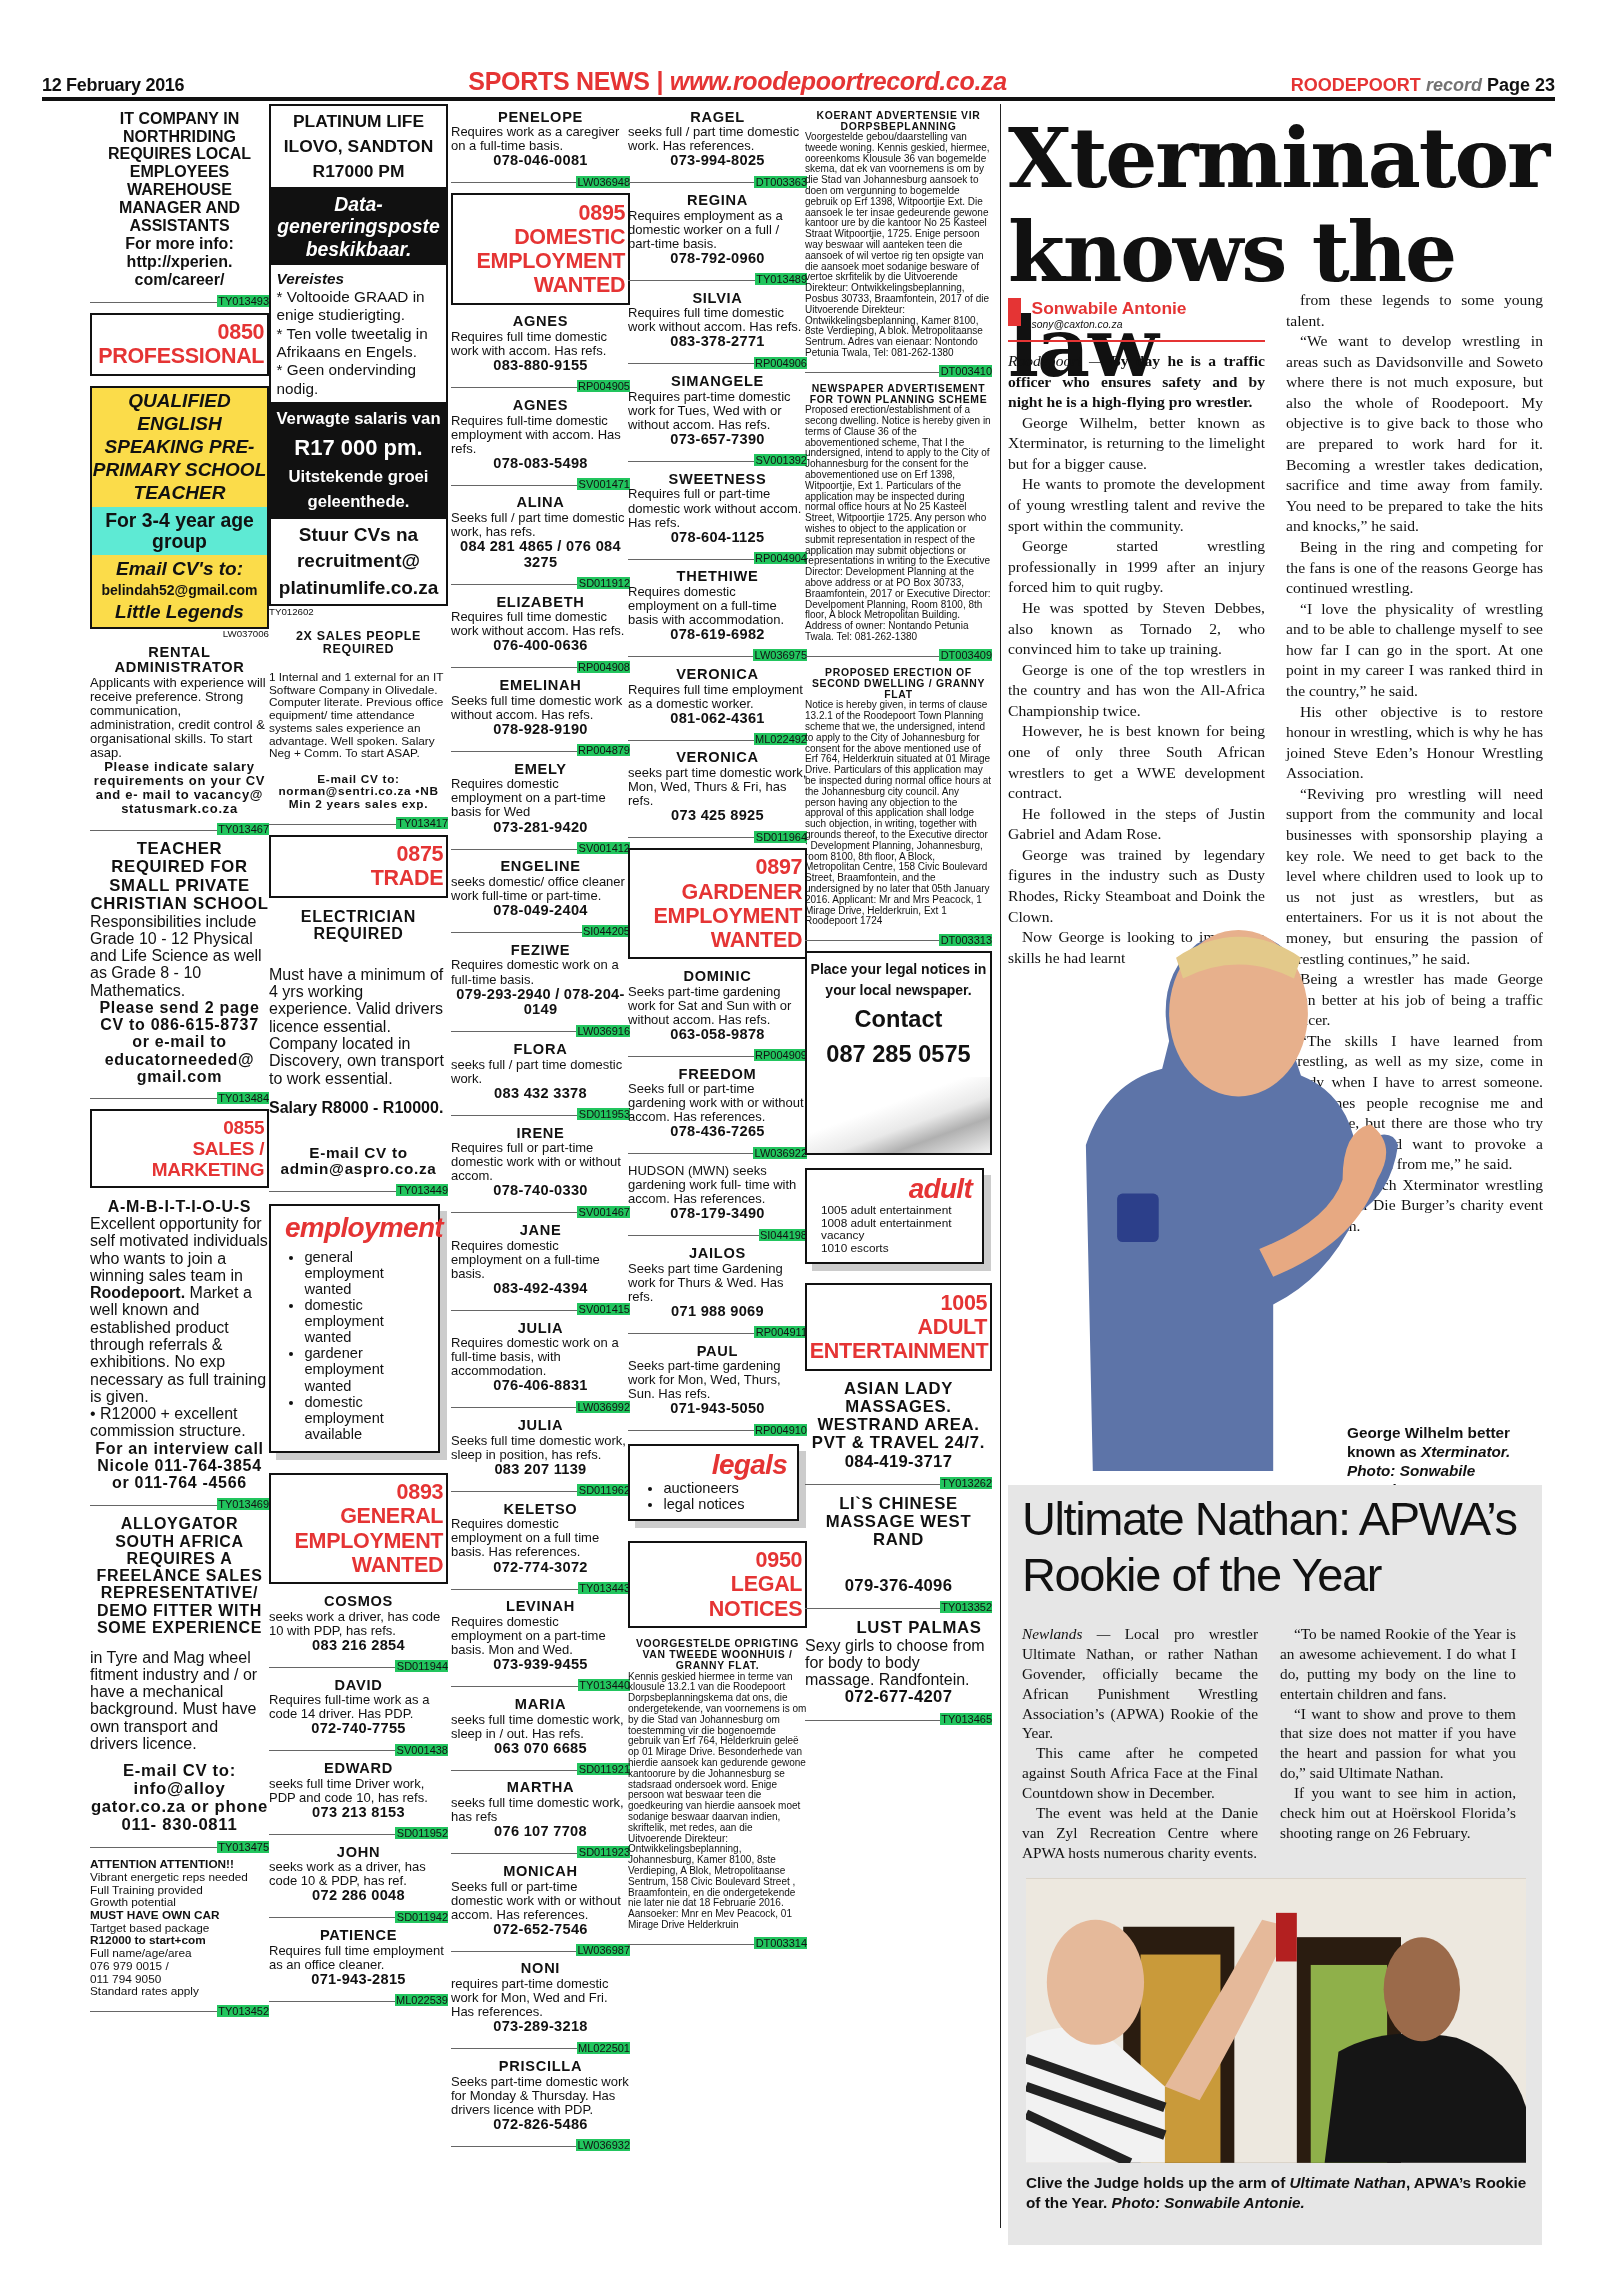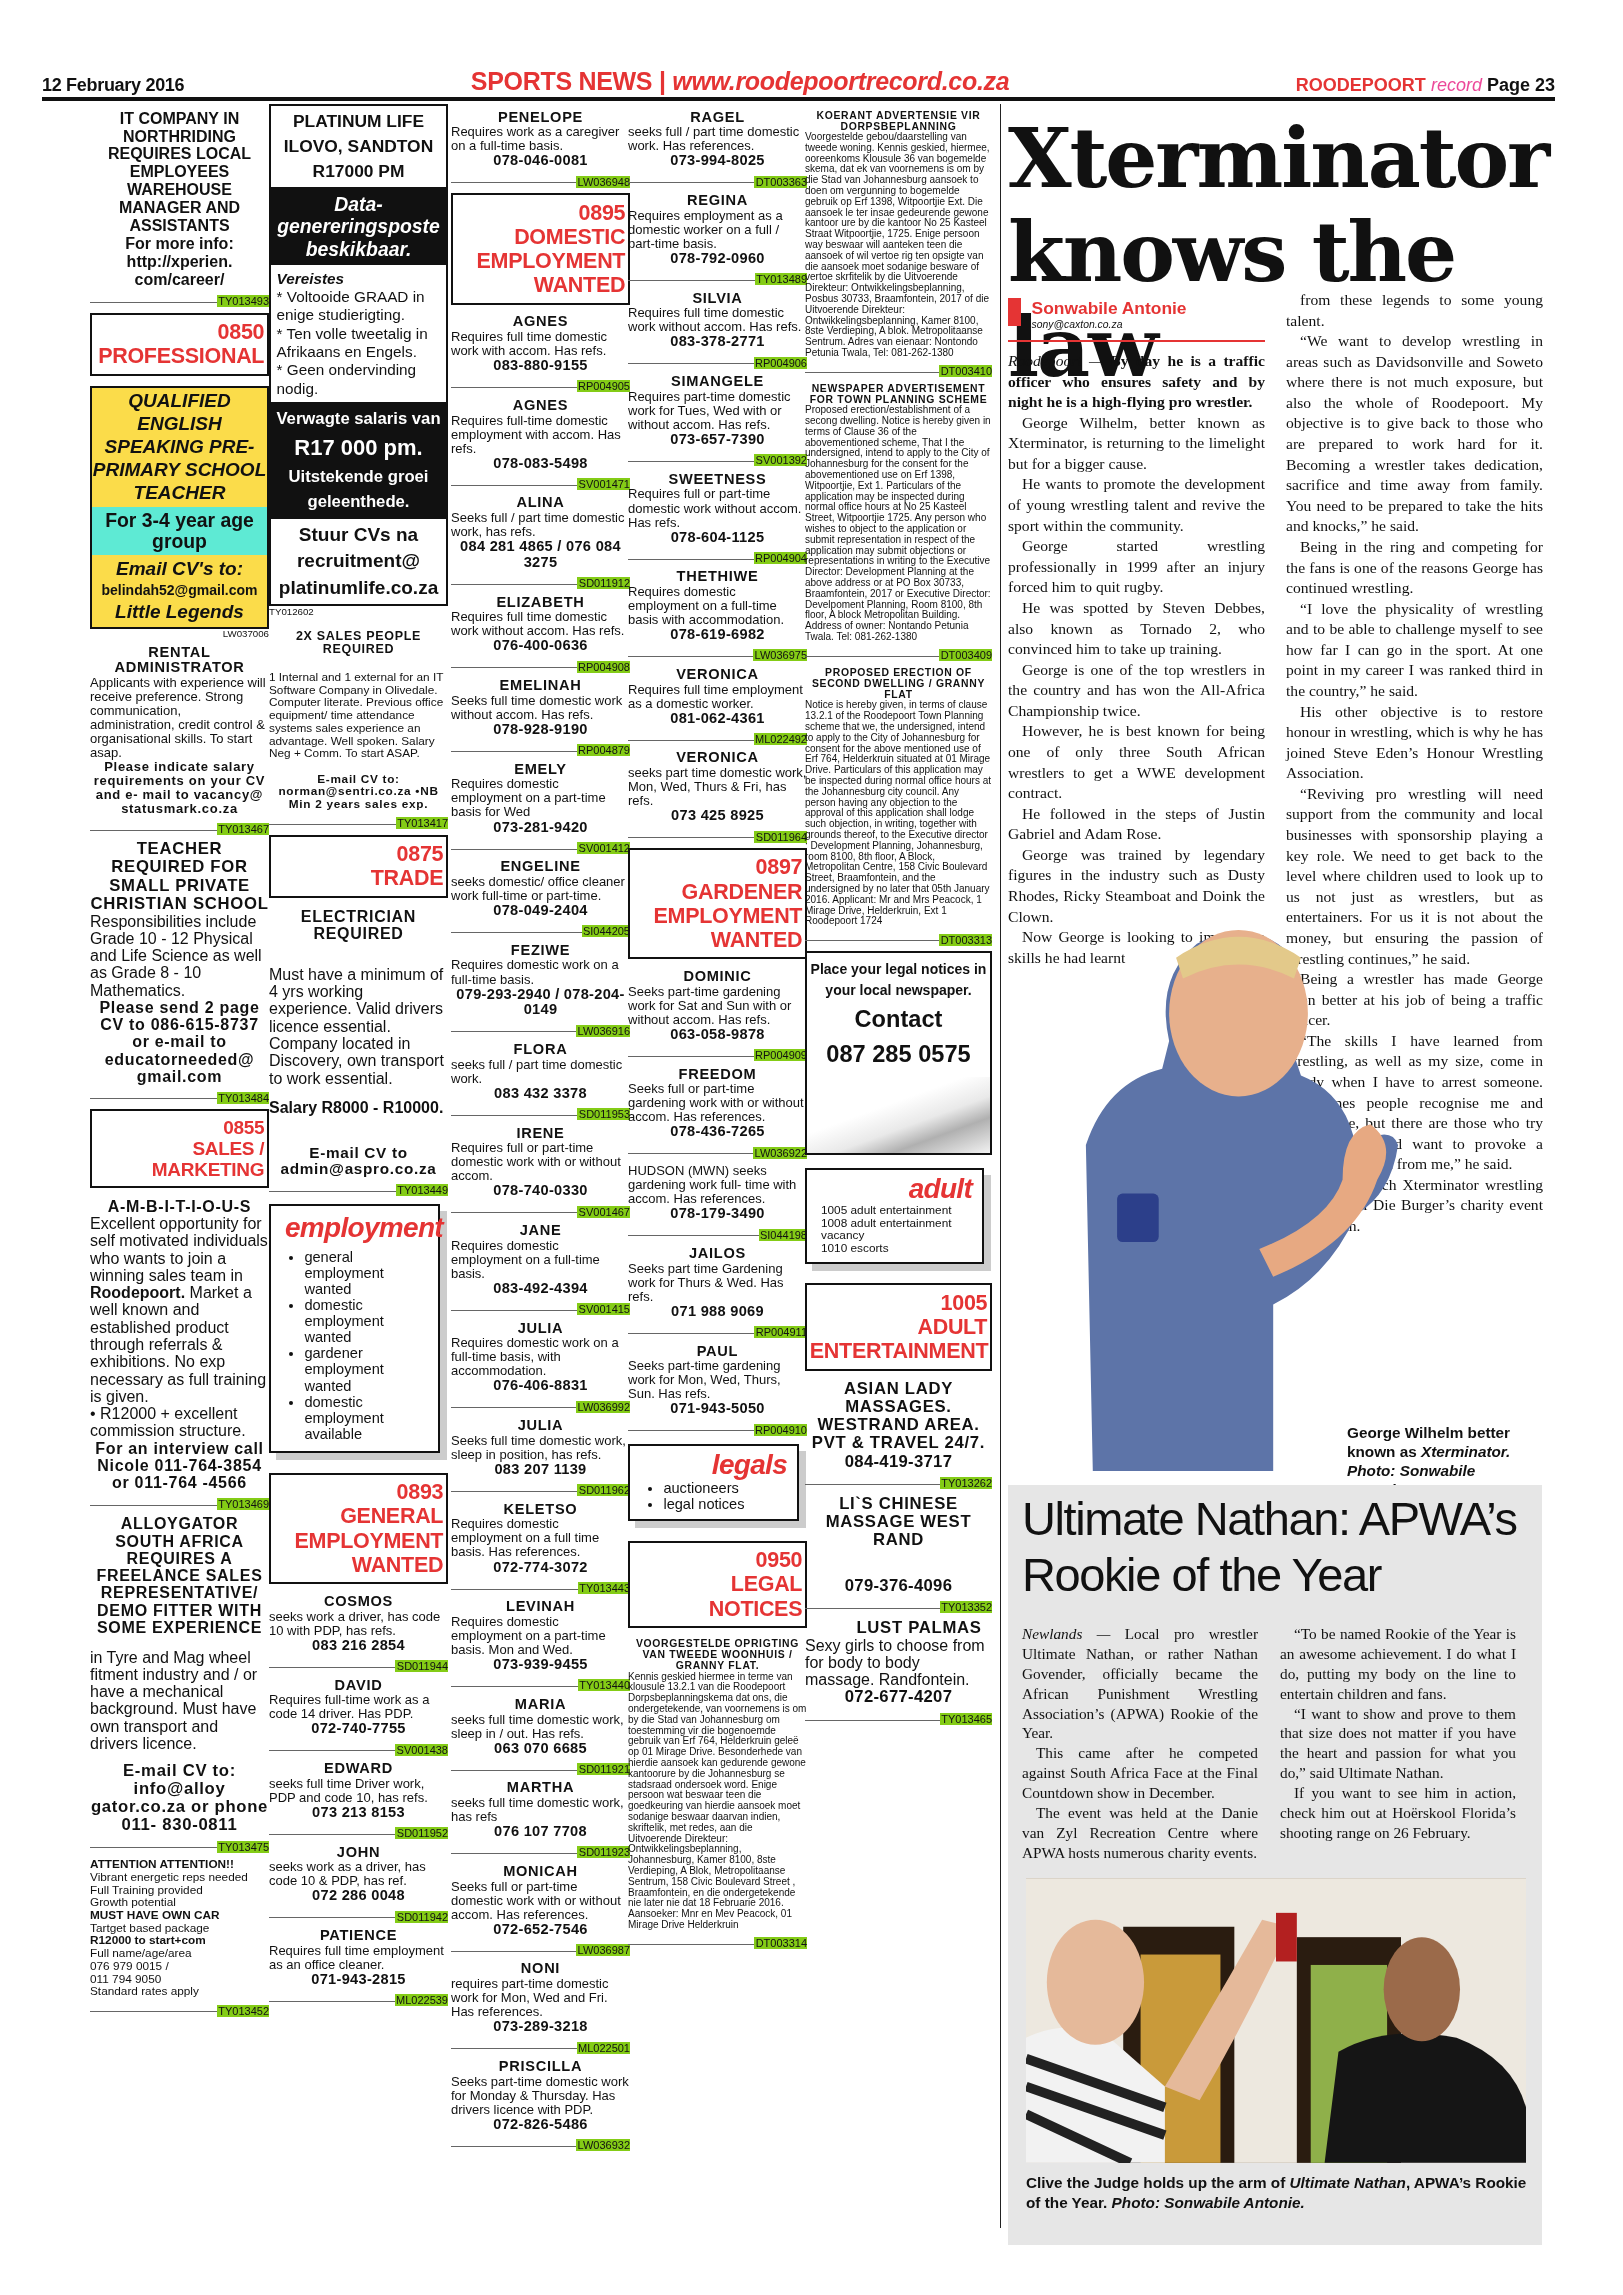--- a/index.html
+++ b/index.html
@@ -3,35 +3,35 @@
 <meta charset="utf-8">
 <style>
   html,body{margin:0;padding:0;background:#fff;}
   body{width:1624px;height:2295px;position:relative;overflow:hidden;font-family:"Liberation Sans",sans-serif;color:#111;}
   .hdr{position:absolute;left:42px;right:69px;top:61px;height:35px;display:flex;justify-content:space-between;align-items:flex-end;}
   .hdr .date{font-family:"Liberation Sans",sans-serif;font-weight:bold;font-size:18px;letter-spacing:-0.3px;}
   .hdr .center{font-weight:bold;font-size:25px;color:#e53434;font-style:normal;letter-spacing:-0.3px;}
   .hdr .center .url{font-style:italic;}
   .hdr .right{font-weight:bold;font-size:18px;}
   .hdr .right .brand{color:#e53434;}
-  .hdr .right .rec{color:#ec4899;font-style:italic;font-weight:normal;}
+  .hdr .right .rec{color:#737373;font-style:italic;font-weight:bold;}
   .rule{position:absolute;left:42px;right:69px;top:97px;height:4.2px;background:#111;}
   .col{position:absolute;top:104px;font-size:13px;line-height:1.08;}
   .c1{left:90px;width:179px;}
   .c2{left:269px;width:179px;}
   .c3{left:451px;width:179px;}
   .c4{left:628px;width:179px;}
   .c5{left:805px;width:187px;}
   .vline{position:absolute;left:1000px;top:104px;width:1.4px;height:2124px;background:#222;}
   .ad{margin:5.6px 0 9.7px 0;}
   .ad .name{text-align:center;font-weight:bold;font-size:14.6px;letter-spacing:0.7px;}
   .ad .body{font-size:13px;}
   .ad .phone{text-align:center;font-weight:bold;font-size:14.6px;letter-spacing:0.3px;}
   .ad .ref{border-bottom:0.7px solid #666;text-align:right;font-size:11px;margin-top:1.4px;position:relative;}
-  .ad .ref span{background:#84cc16;padding-left:1.4px;position:relative;top:6.2px;}
+  .ad .ref span{background:#22c55e;padding-left:1.4px;position:relative;top:6.2px;}
   .bignotice{text-align:center;font-weight:bold;font-size:16px;line-height:1.12;}
   .cat{border:2.8px solid #111;text-align:right;color:#e53434;font-weight:bold;font-size:21.5px;line-height:1.12;padding:5.6px 2.8px;margin:9.7px 0;font-family:"Liberation Sans",sans-serif;letter-spacing:-0.3px;}
   .yellow{border:2.8px solid #111;background:#fbdc4a;text-align:center;font-weight:bold;font-style:italic;margin:7px 0 0 0;}
   .yellow .w{background:#5eead4;font-style:normal;font-size:19.4px;padding:2.8px 0;text-align:center;}
   .yellow .hl{font-size:19px;padding:2.8px 0;line-height:1.2;}
   .pl{border:2.8px solid #111;text-align:center;margin:0 0 1.4px 0;}
   .pl .top{font-weight:bold;font-size:17.4px;line-height:1.45;padding:2.8px 0;}
   .pl .blk{background:#111;color:#fff;font-weight:bold;font-style:italic;font-size:19.4px;line-height:1.15;padding:5.6px 2.8px;}
   .pl .req{text-align:left;font-size:15.3px;padding:4.2px 5.6px;line-height:1.2;}
   .pl .req .h{font-weight:bold;font-style:italic;}

